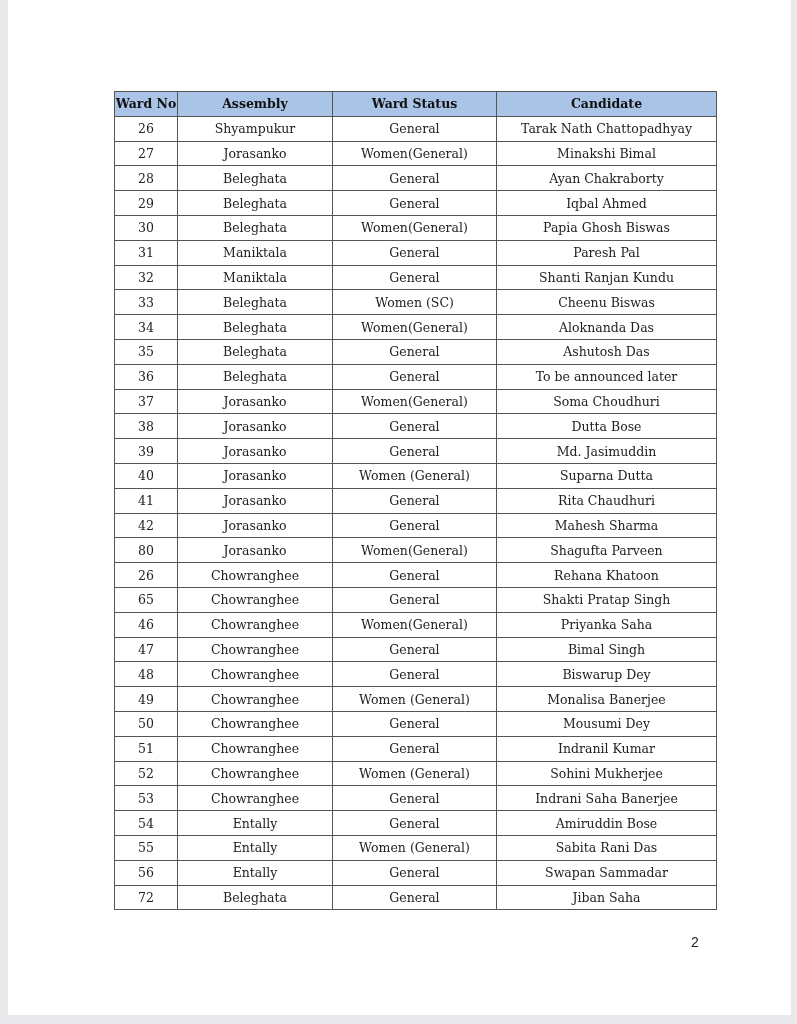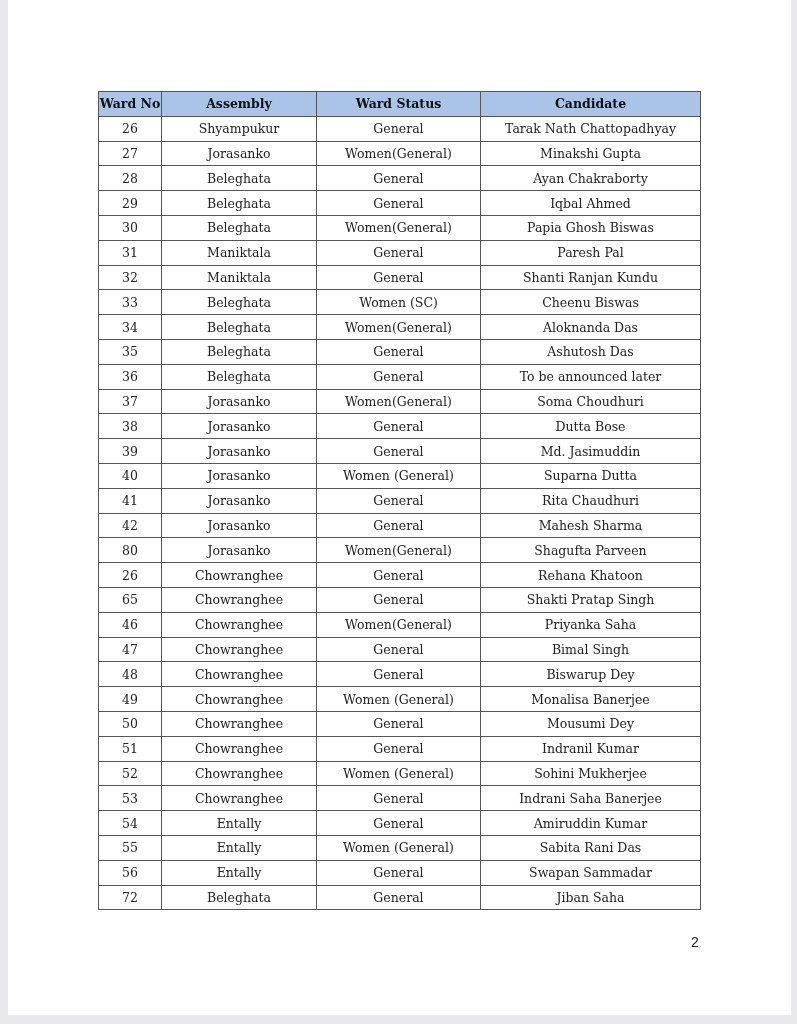--- a/index.html
+++ b/index.html
@@ -11,21 +11,21 @@
     font-family: "DejaVu Serif", "Liberation Serif", serif;
   }
   .page {
     position: absolute;
     left: 8px; top: 0;
     width: 783px; height: 1015px;
     background: #ffffff;
   }
   table.wards {
     position: absolute;
-    left: 90px; top: 91px;
+    left: 106px; top: 91px;
     border-collapse: collapse;
     table-layout: fixed;
     width: 602px;
   }
   table.wards th, table.wards td {
     border: 1.3px solid #555;
     text-align: center;
     height: 23.8px;
     padding: 0;
     font-size: 12.5px;
@@ -74,21 +74,21 @@
         <tr>
           <td>26</td>
           <td>Shyampukur</td>
           <td>General</td>
           <td>Tarak Nath Chattopadhyay</td>
         </tr>
         <tr>
           <td>27</td>
           <td>Jorasanko</td>
           <td>Women(General)</td>
-          <td>Minakshi Gupta</td>
+          <td>Minakshi Bimal</td>
         </tr>
         <tr>
           <td>28</td>
           <td>Beleghata</td>
           <td>General</td>
           <td>Ayan Chakraborty</td>
         </tr>
         <tr>
           <td>29</td>
           <td>Beleghata</td>
@@ -236,21 +236,21 @@
         <tr>
           <td>53</td>
           <td>Chowranghee</td>
           <td>General</td>
           <td>Indrani Saha Banerjee</td>
         </tr>
         <tr>
           <td>54</td>
           <td>Entally</td>
           <td>General</td>
-          <td>Amiruddin Kumar</td>
+          <td>Amiruddin Bose</td>
         </tr>
         <tr>
           <td>55</td>
           <td>Entally</td>
           <td>Women (General)</td>
           <td>Sabita Rani Das</td>
         </tr>
         <tr>
           <td>56</td>
           <td>Entally</td>

